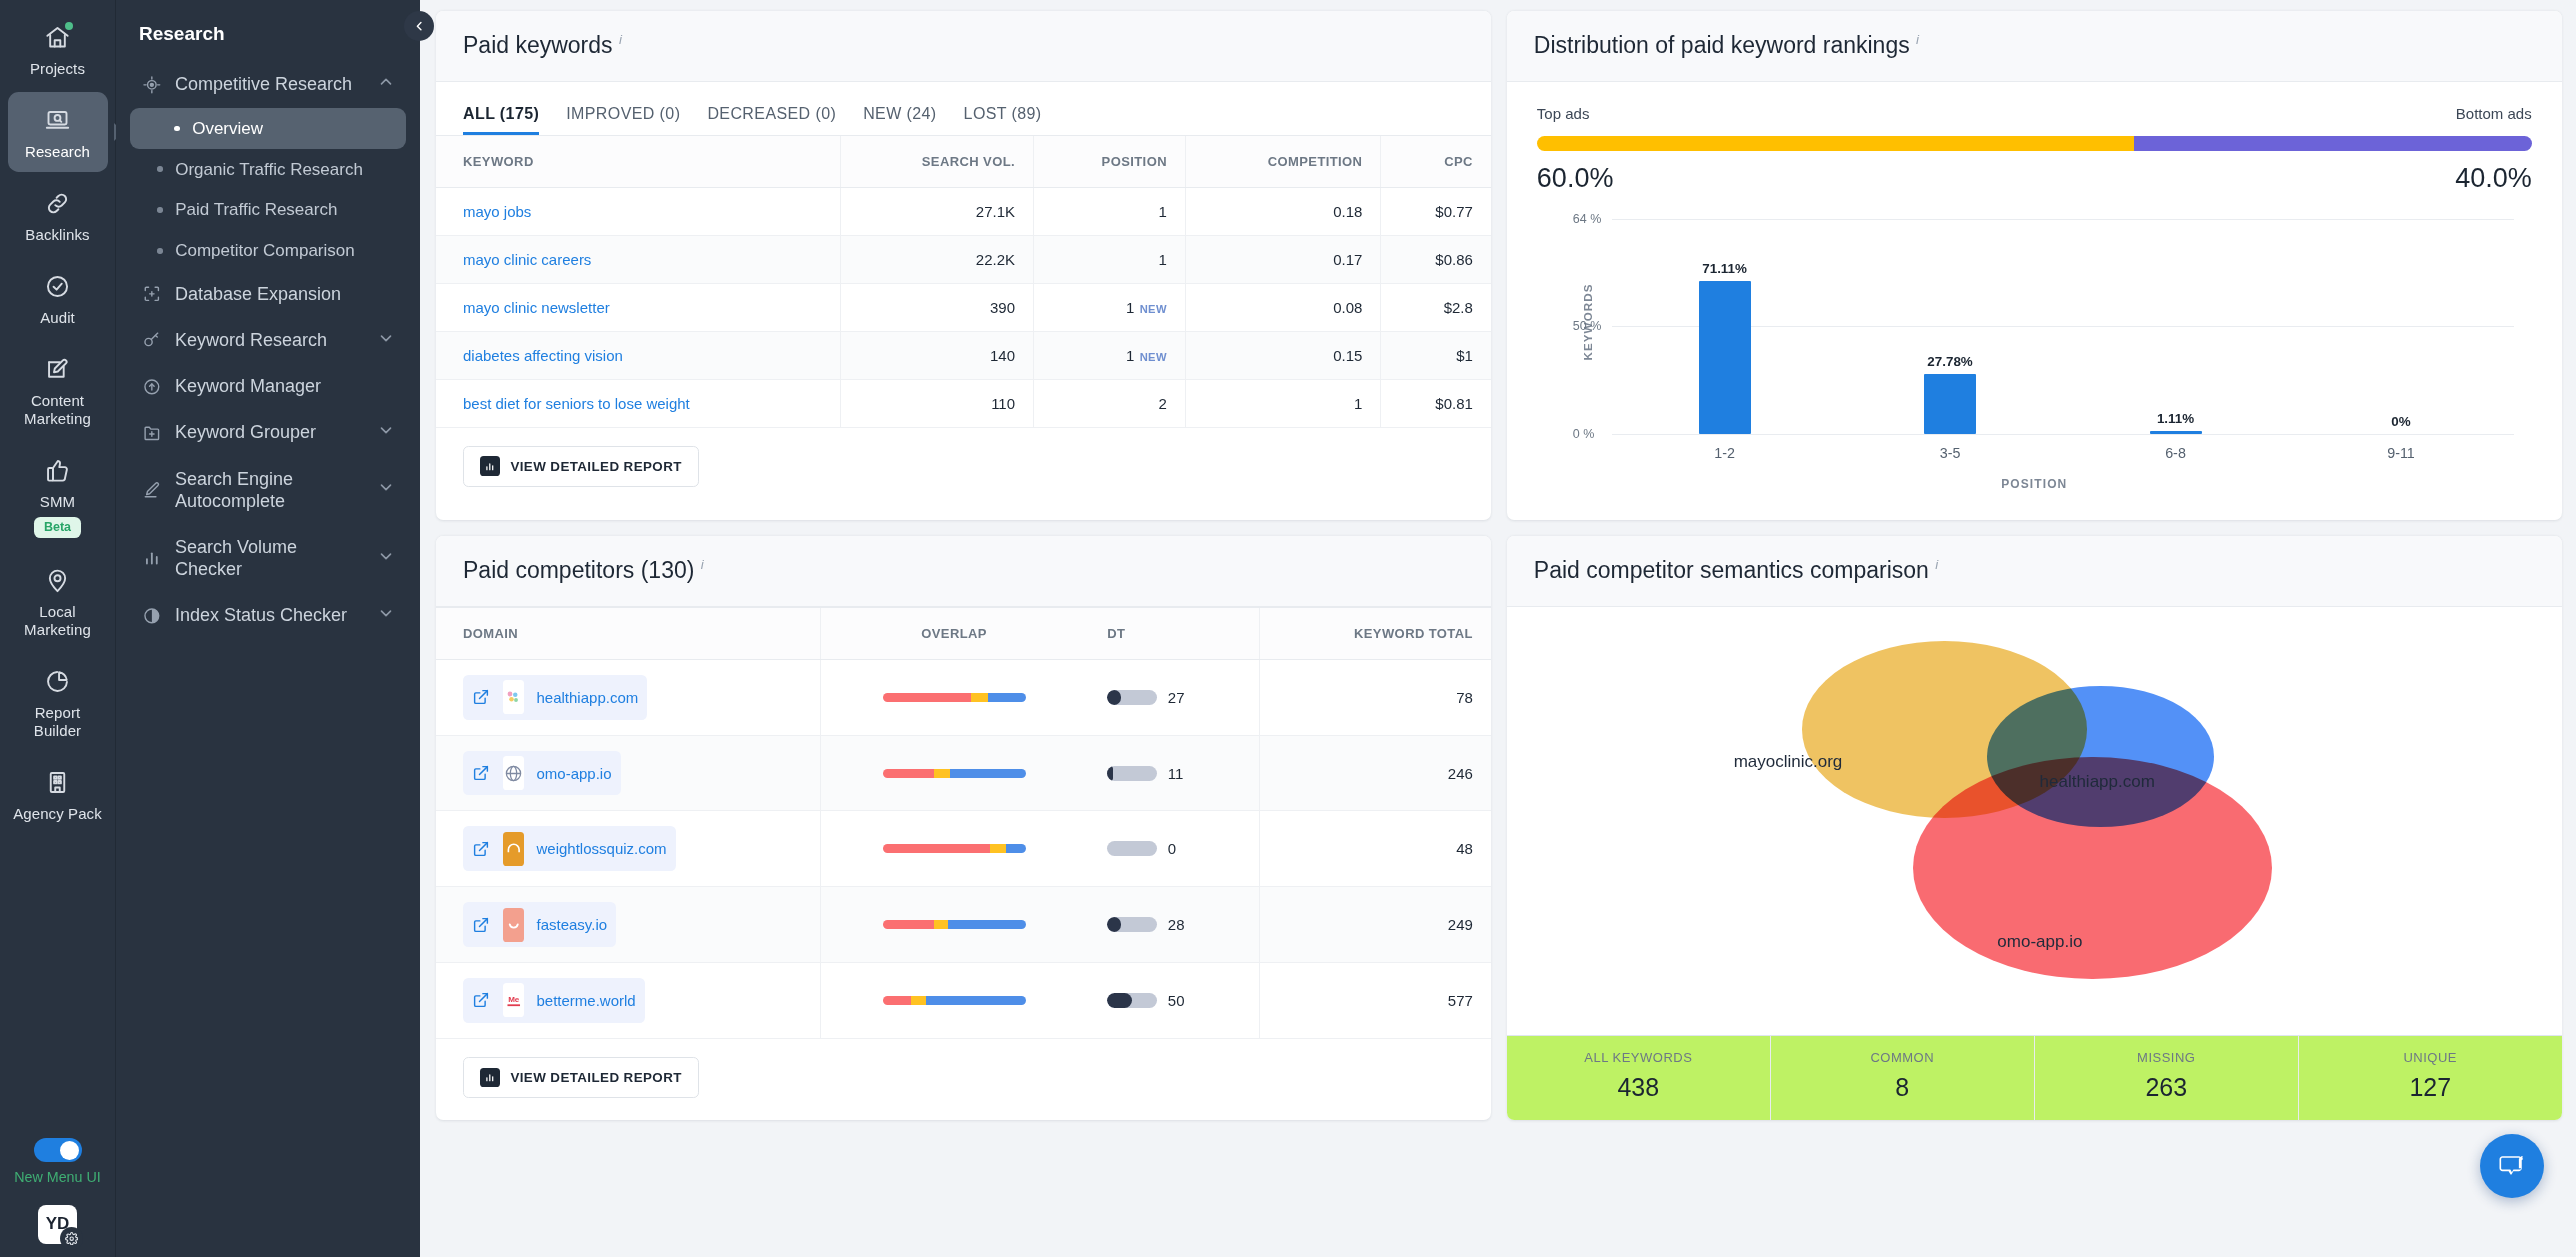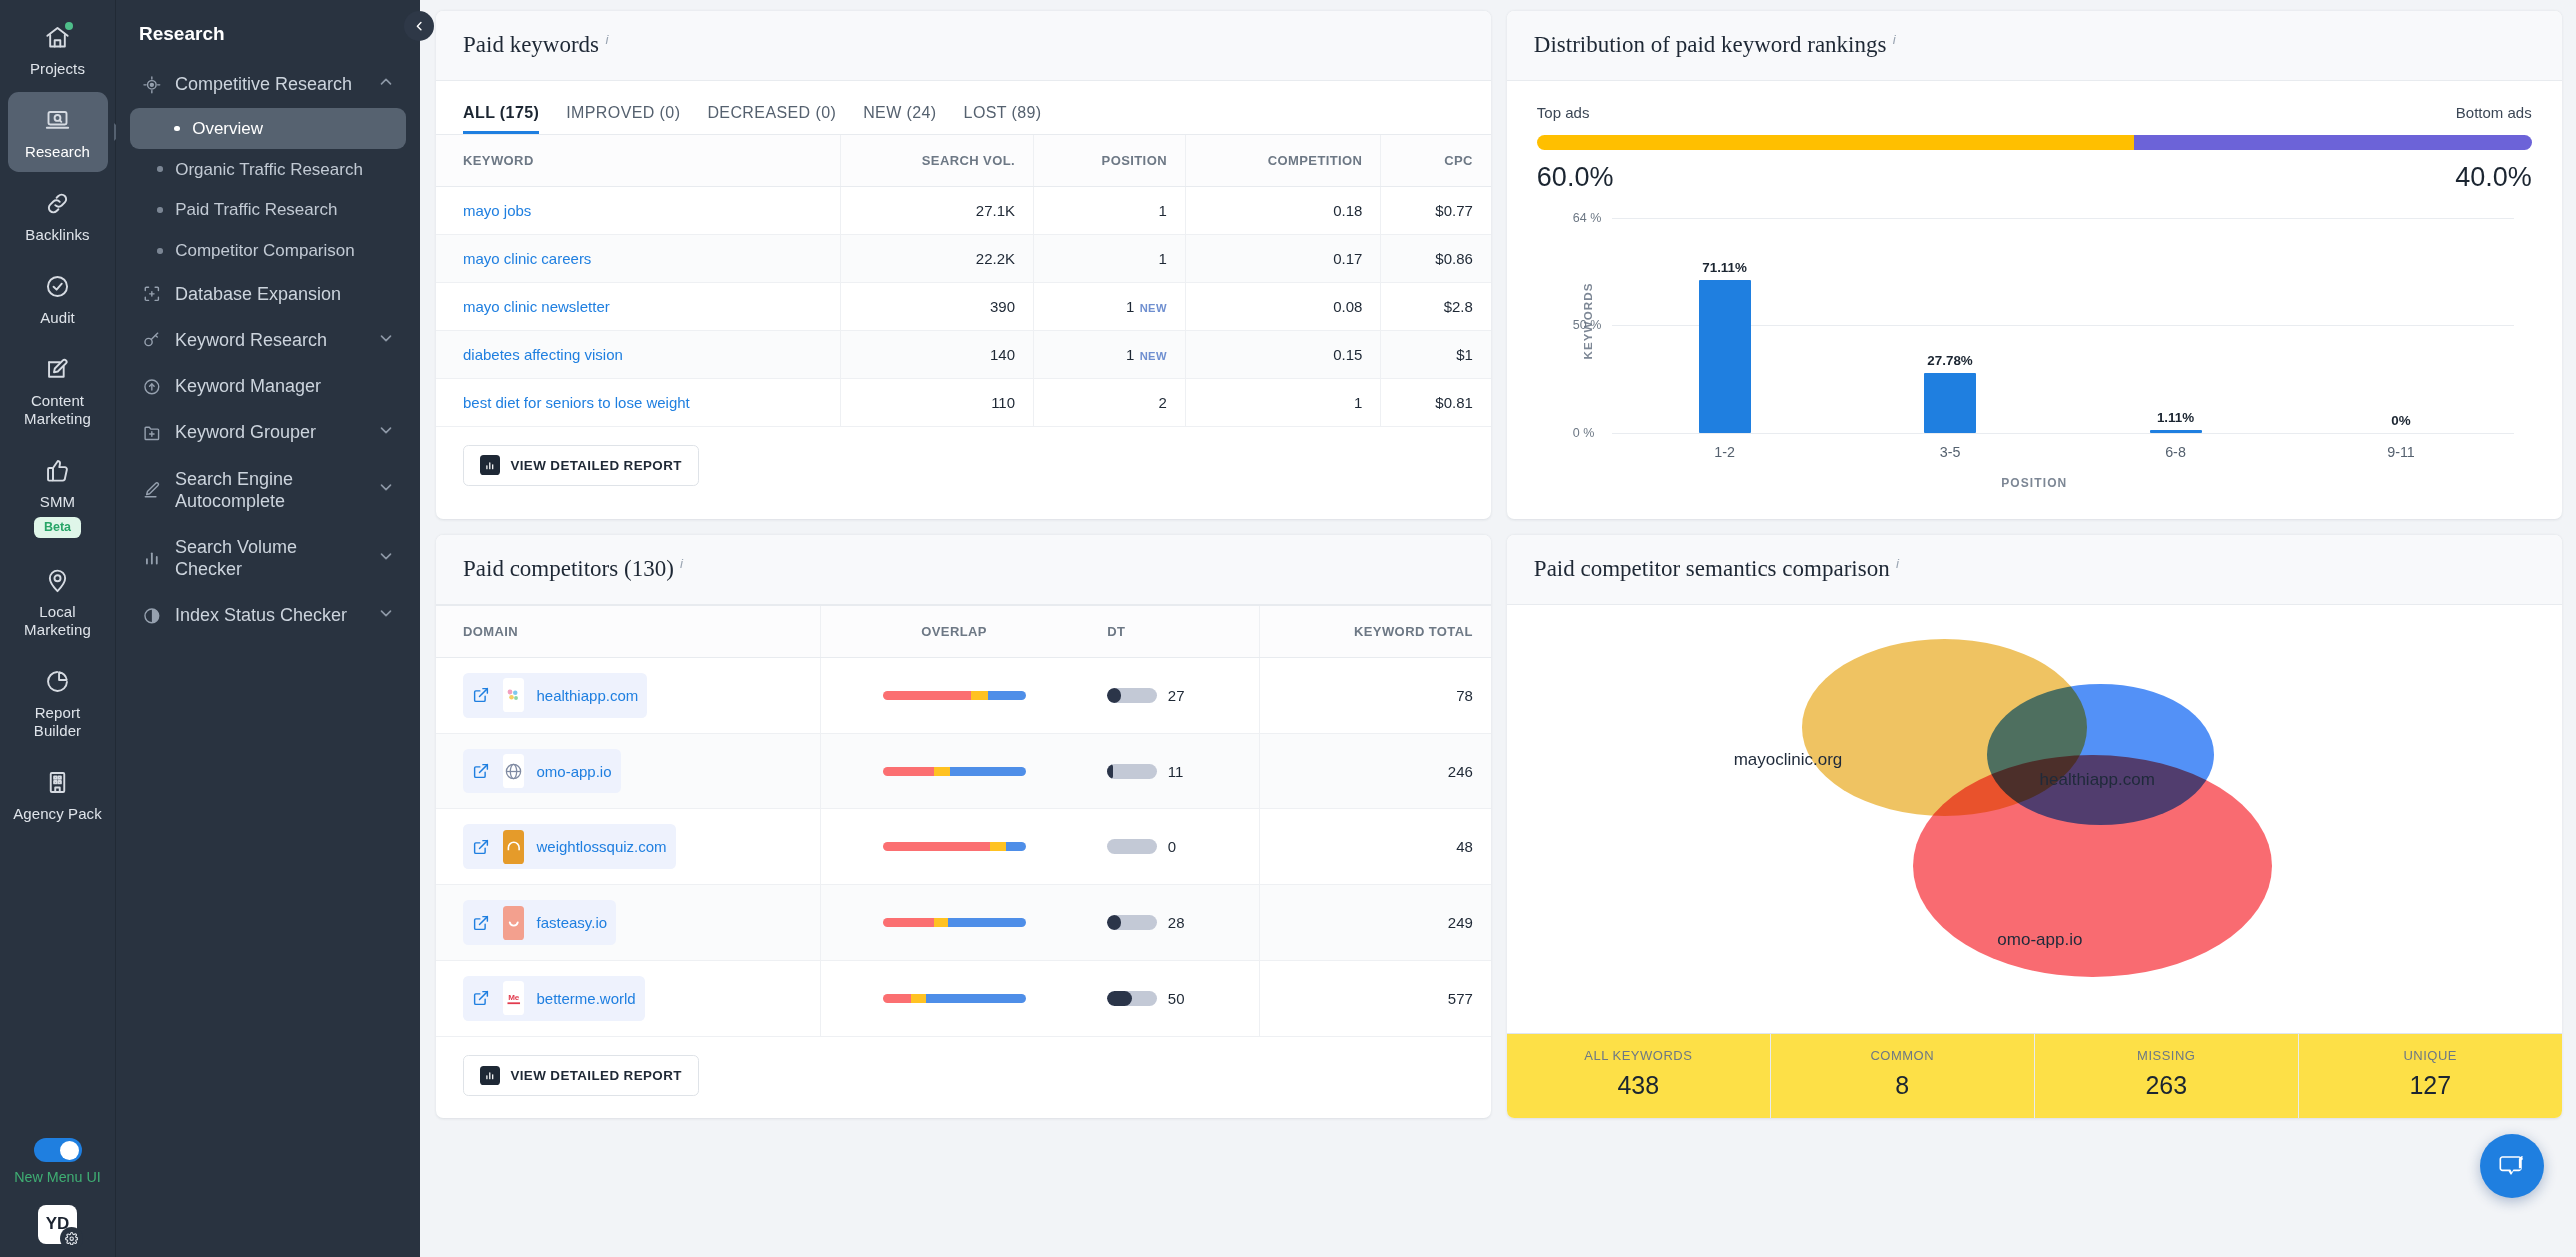--- a/index.html
+++ b/index.html
@@ -112,21 +112,21 @@
   }
   .card {
     background: #fff; border-radius: 7.2px;
     box-shadow: 0 0.9px 2.7px rgba(30,40,55,.10);
     display: flex; flex-direction: column; overflow: hidden;
   }
   .card-head {
     background: #f8f9fb; border-bottom: 0.9px solid #e8ebef;
     padding: 21.5px 27px 21.5px; display: flex; align-items: flex-start;
   }
-  .card-title { font-size: 23px; color: #1e2835; font-weight: normal; font-family: Liberation Serif, serif; }
+  .card-title { font-size: 23px; color: #1e2835; font-weight: normal; }
   .info-i {
     font-style: italic; font-size: 13.4px; color: #9aa5b2;
     margin-left: 6.3px; vertical-align: super; cursor: pointer;
   }
 
   
   .tabs { display: flex; gap: 27px; padding: 23px 27px 0; }
   .tab {
     font-size: 16px; letter-spacing: 0.4px; color: #55616f;
     padding-bottom: 9px; cursor: pointer; border-bottom: 3.6px solid transparent;
@@ -194,21 +194,21 @@
   .dt-cell { display: flex; align-items: center; gap: 10.7px; justify-content: flex-start; }
   .dt-track { width: 50px; height: 15px; border-radius: 8px; background: #c3c9d6; position: relative; overflow: hidden; }
   .dt-fill { height: 100%; background: #2b3549; border-radius: 8px; }
   .dt-num { font-size: 15px; color: #1e2835; }
 
   
   .venn-body { flex: 1 1 auto; position: relative; background: #fff; }
   .venn-stage { position: relative; width: 100%; height: 100%; }
   .venn-circle { position: absolute; border-radius: 50%; mix-blend-mode: multiply; }
   .venn-label { position: absolute; font-size: 17px; color: #1f2a3a; white-space: nowrap; }
-  .venn-stats { display: flex; border-top: 0.9px solid #dfe6ef; background: #fde047; }
+  .venn-stats { display: flex; border-top: 0.9px solid #dfe6ef; background: #bef264; }
   .vstat { flex: 1 1 0; text-align: center; padding: 14.3px 0 18px; border-left: 0.9px solid #e8ebef; }
   .vstat:first-child { border-left: none; }
   .vstat-k { font-size: 13px; letter-spacing: 0.5px; color: #6d7885; }
   .vstat-v { font-size: 25px; color: #1b2531; margin-top: 7.2px; }
 
   .chat-fab {
     position: fixed; right: 32px; bottom: 59px;
     width: 64px; height: 64px; border-radius: 50%; background: #1f7fe0;
     display: flex; align-items: center; justify-content: center;
     box-shadow: 0 3.6px 12.5px rgba(20,60,120,.32); cursor: pointer; z-index: 20;

